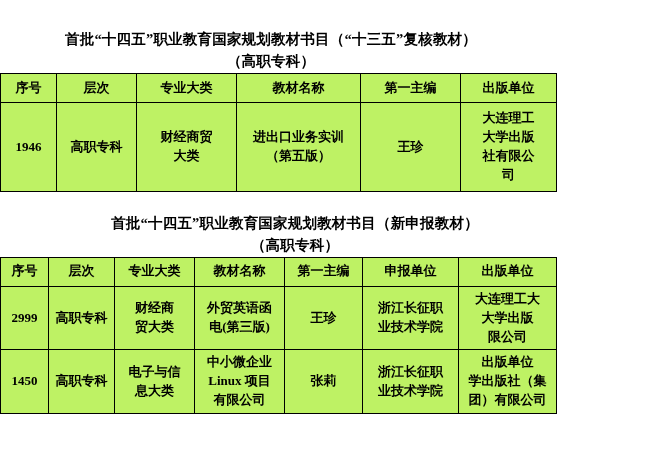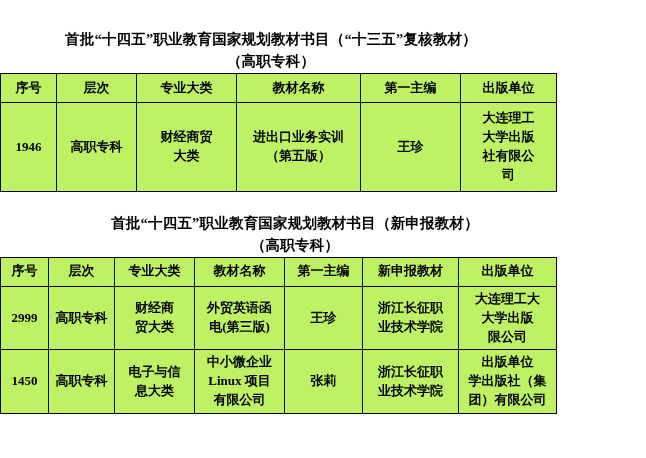--- a/index.html
+++ b/index.html
@@ -129,21 +129,21 @@
         <col class="c5">
         <col class="c6">
     </colgroup>
     <thead>
       <tr>
         <td>序号</td>
         <td>层次</td>
         <td>专业大类</td>
         <td>教材名称</td>
         <td>第一主编</td>
-        <td>新申报教材</td>
+        <td>申报单位</td>
         <td>出版单位</td>
       </tr>
     </thead>
     <tbody>
       <tr>
         <td>2999</td>
         <td>高职专科</td>
         <td class="nl"><span class="cell-lines"><span>财经商</span><span>贸大类</span></span></td>
         <td class="nl"><span class="cell-lines"><span>外贸英语函</span><span>电(第三版)</span></span></td>
         <td>王珍</td>

